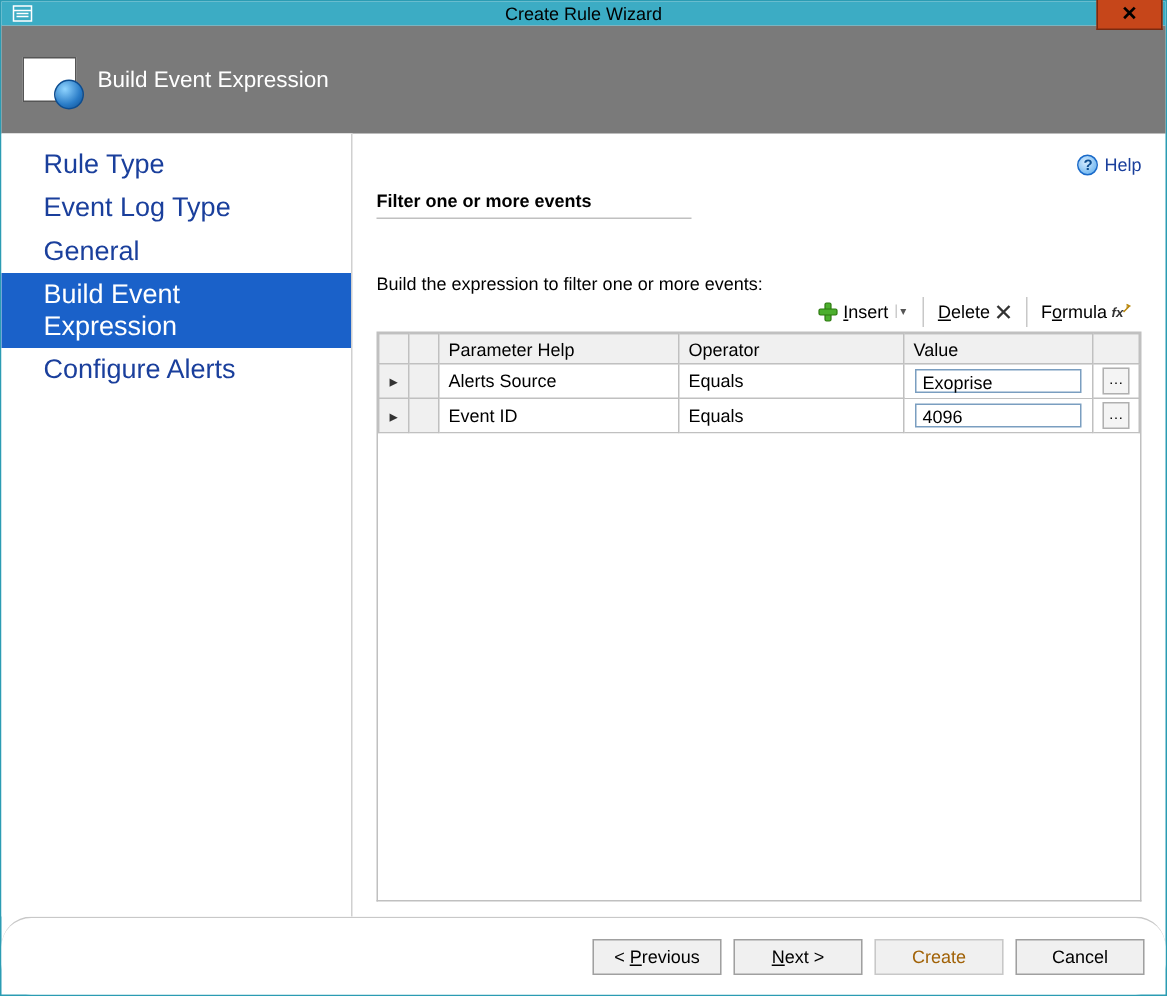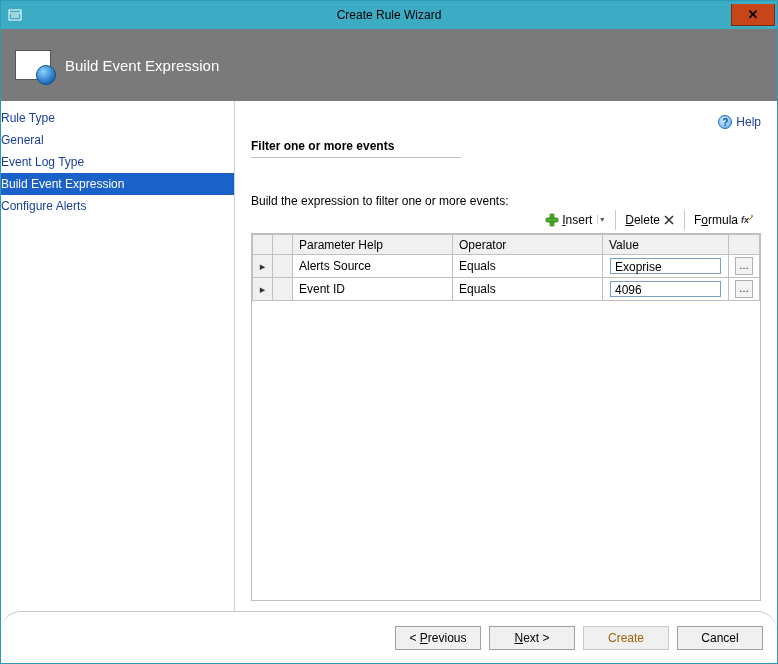--- a/index.html
+++ b/index.html
@@ -5,21 +5,21 @@
   * { box-sizing: border-box; }
   html, body { margin: 0; padding: 0; font-family: "Segoe UI", Tahoma, sans-serif; font-size: 12px; }
   .window {
     width: 778px; height: 664px;
     border: 1px solid #2b9cb3;
     background: #fff;
     display: flex; flex-direction: column;
     position: relative;
   }
   .titlebar {
-    height: 28px; background: #3cacc4;
+    height: 16px; background: #3cacc4;
     display: flex; align-items: center;
     color: #000; font-size: 12px;
     position: relative;
   }
   .titlebar .title-icon {
     width: 16px; height: 16px; margin: 0 6px;
     display: flex; align-items: center; justify-content: center;
     color: #fff;
   }
   .titlebar .title-text {
@@ -65,24 +65,24 @@
   }
   .body {
     flex: 1; display: flex; min-height: 0;
   }
   .sidebar {
     width: 234px; background: #fff;
     border-right: 1px solid #d0d0d0;
     padding-top: 6px;
   }
   .sidebar .step {
-    padding: 4px 0;
+    padding: 4px 28px;
     color: #1a3f9c;
     cursor: default;
-    font-size: 12px;
+    font-size: 18px;
   }
   .sidebar .step.active {
     background: #1a61c9;
     color: #fff;
   }
   .main {
     flex: 1; padding: 10px 16px 10px 16px;
     display: flex; flex-direction: column;
     min-width: 0;
   }
@@ -241,22 +241,22 @@
 
   <div class="header">
     <div class="hdr-icon"></div>
     <div class="hdr-title">Build Event Expression</div>
   </div>
 
   <div class="body">
 
     <div class="sidebar">
       <div class="step">Rule Type</div>
+      <div class="step">Event Log Type</div>
       <div class="step">General</div>
-      <div class="step">Event Log Type</div>
       <div class="step active">Build Event Expression</div>
       <div class="step">Configure Alerts</div>
     </div>
 
     <div class="main">
       <div class="help-row">
         <div class="help-link">
           <span class="q">?</span>
           <span>Help</span>
         </div>

